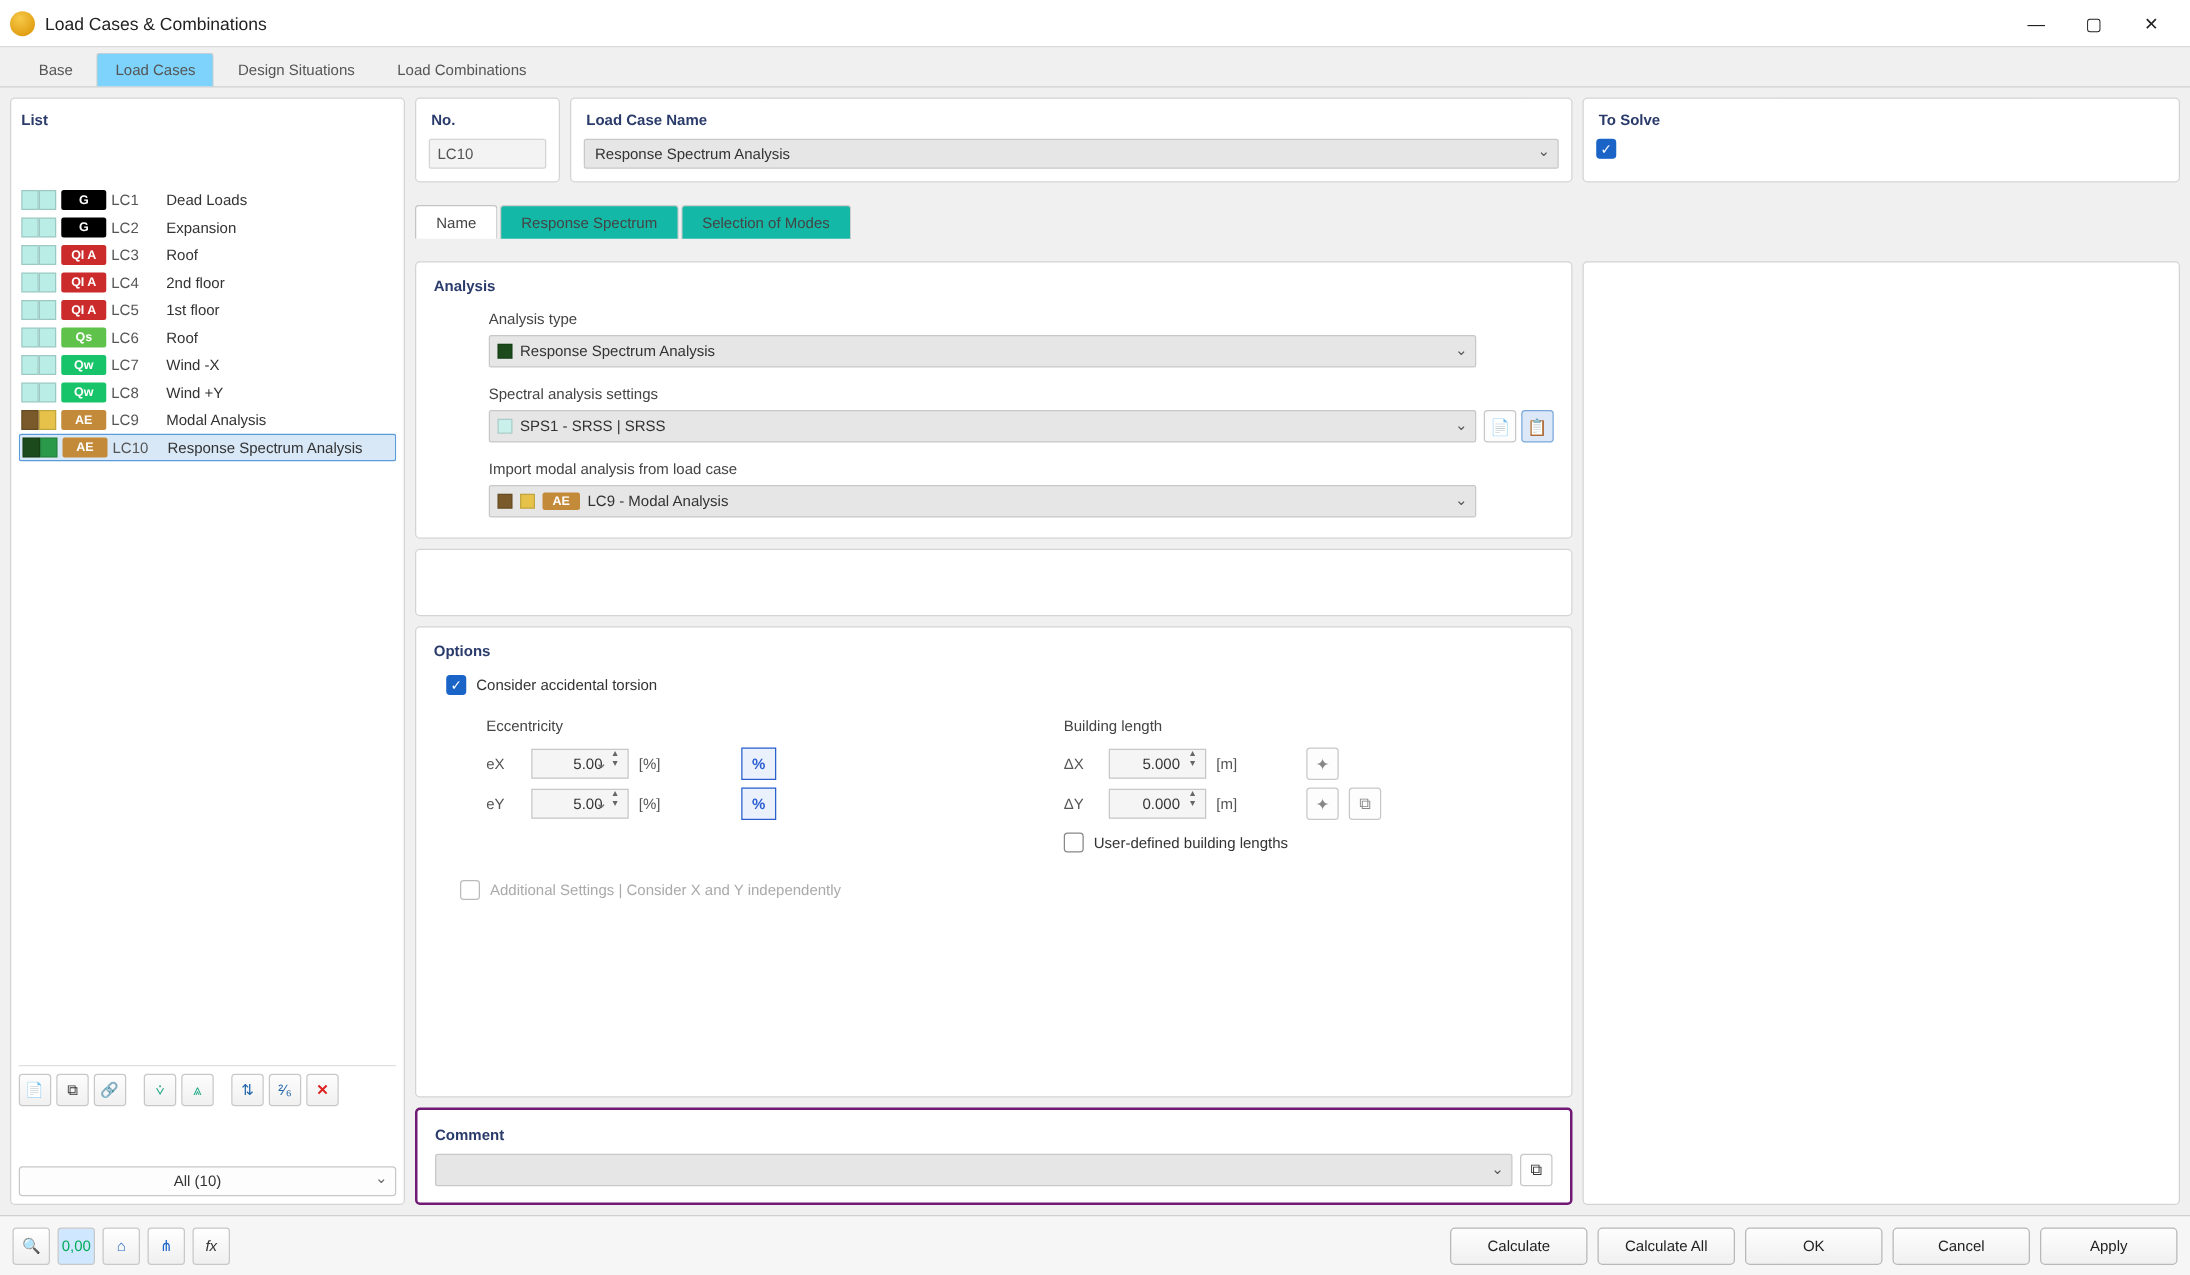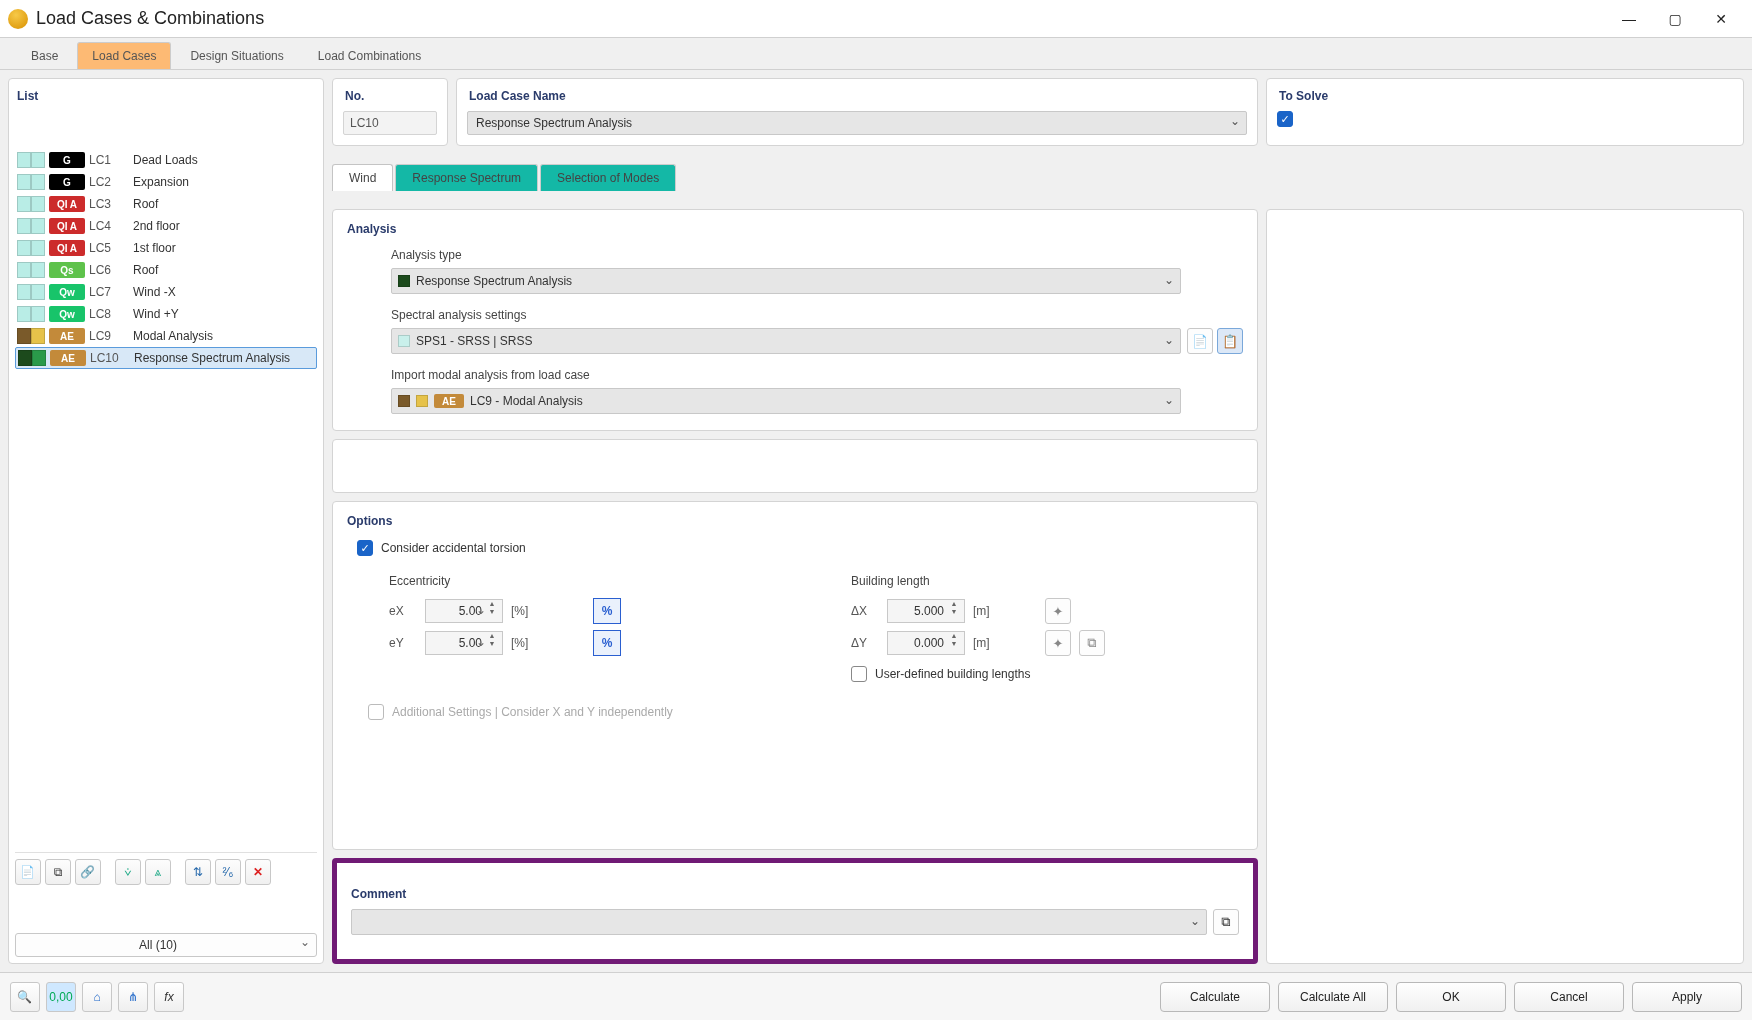--- a/index.html
+++ b/index.html
@@ -19,21 +19,21 @@
   display: flex;
   align-items: center;
   padding: 0 8px;
 }
 .titlebar .app-icon {
   width: 20px; height: 20px;
   background: radial-gradient(circle at 40% 30%, #f7c948, #d89000);
   border-radius: 50%;
   margin-right: 8px;
 }
-.titlebar .title { font-size: 18px; color: #222; }
+.titlebar .title { font-size: 14px; color: #222; }
 .winctrl { margin-left: auto; display: flex; gap: 0; }
 .winctrl div {
   width: 46px; height: 30px;
   display: flex; align-items: center; justify-content: center;
   color: #222; font-size: 14px;
 }
 
 .tabstrip {
   height: 32px;
   background: #f0f0f0;
@@ -44,21 +44,21 @@
   gap: 4px;
 }
 .tabstrip .tab {
   padding: 6px 14px;
   color: #555;
   border: 1px solid transparent;
   border-bottom: none;
   cursor: pointer;
 }
 .tabstrip .tab.active {
-  background: #fdba74;
+  background: #7dd3fc;
   border-color: #ccc;
   border-radius: 3px 3px 0 0;
 }
 
 .body {
   display: flex;
   height: calc(100% - 38px - 32px - 48px);
   padding: 8px;
   gap: 8px;
 }
@@ -331,23 +331,23 @@
   color:#2a5fd0;
   font-weight:bold;
   display:flex;align-items:center;justify-content:center;
   cursor:pointer;
 }
 .disabled-text { color:#aaa; }
 .chkrow { display:flex; align-items:center; gap:8px; }
 
 .commentbox {
   background:#fff;
-  border:5px solid #701a75;
+  border:2px solid #701a75;
   border-radius:4px;
-  padding:24px 14px;
+  padding:13px 14px;
 }
 .comment-input-row{
   display:flex; gap:6px; align-items:center;
 }
 
 .footer {
   height:48px;
   border-top:1px solid #d0d0d0;
   background:#f6f6f6;
   display:flex;
@@ -525,21 +525,21 @@
           <span>Response Spectrum Analysis</span>
         </div>
       </div>
       <div class="box box-solve">
         <div class="panel-title">To Solve</div>
         <div class="chk">✓</div>
       </div>
     </div>
 
     <div class="subtabs">
-      <div class="stab active">Wind</div>
+      <div class="stab active">Name</div>
       <div class="stab">Response Spectrum</div>
       <div class="stab">Selection of Modes</div>
     </div>
 
     <div class="mainarea">
       <div class="mainleft">
 
         <div class="card">
           <div class="section-head">Analysis</div>
 

